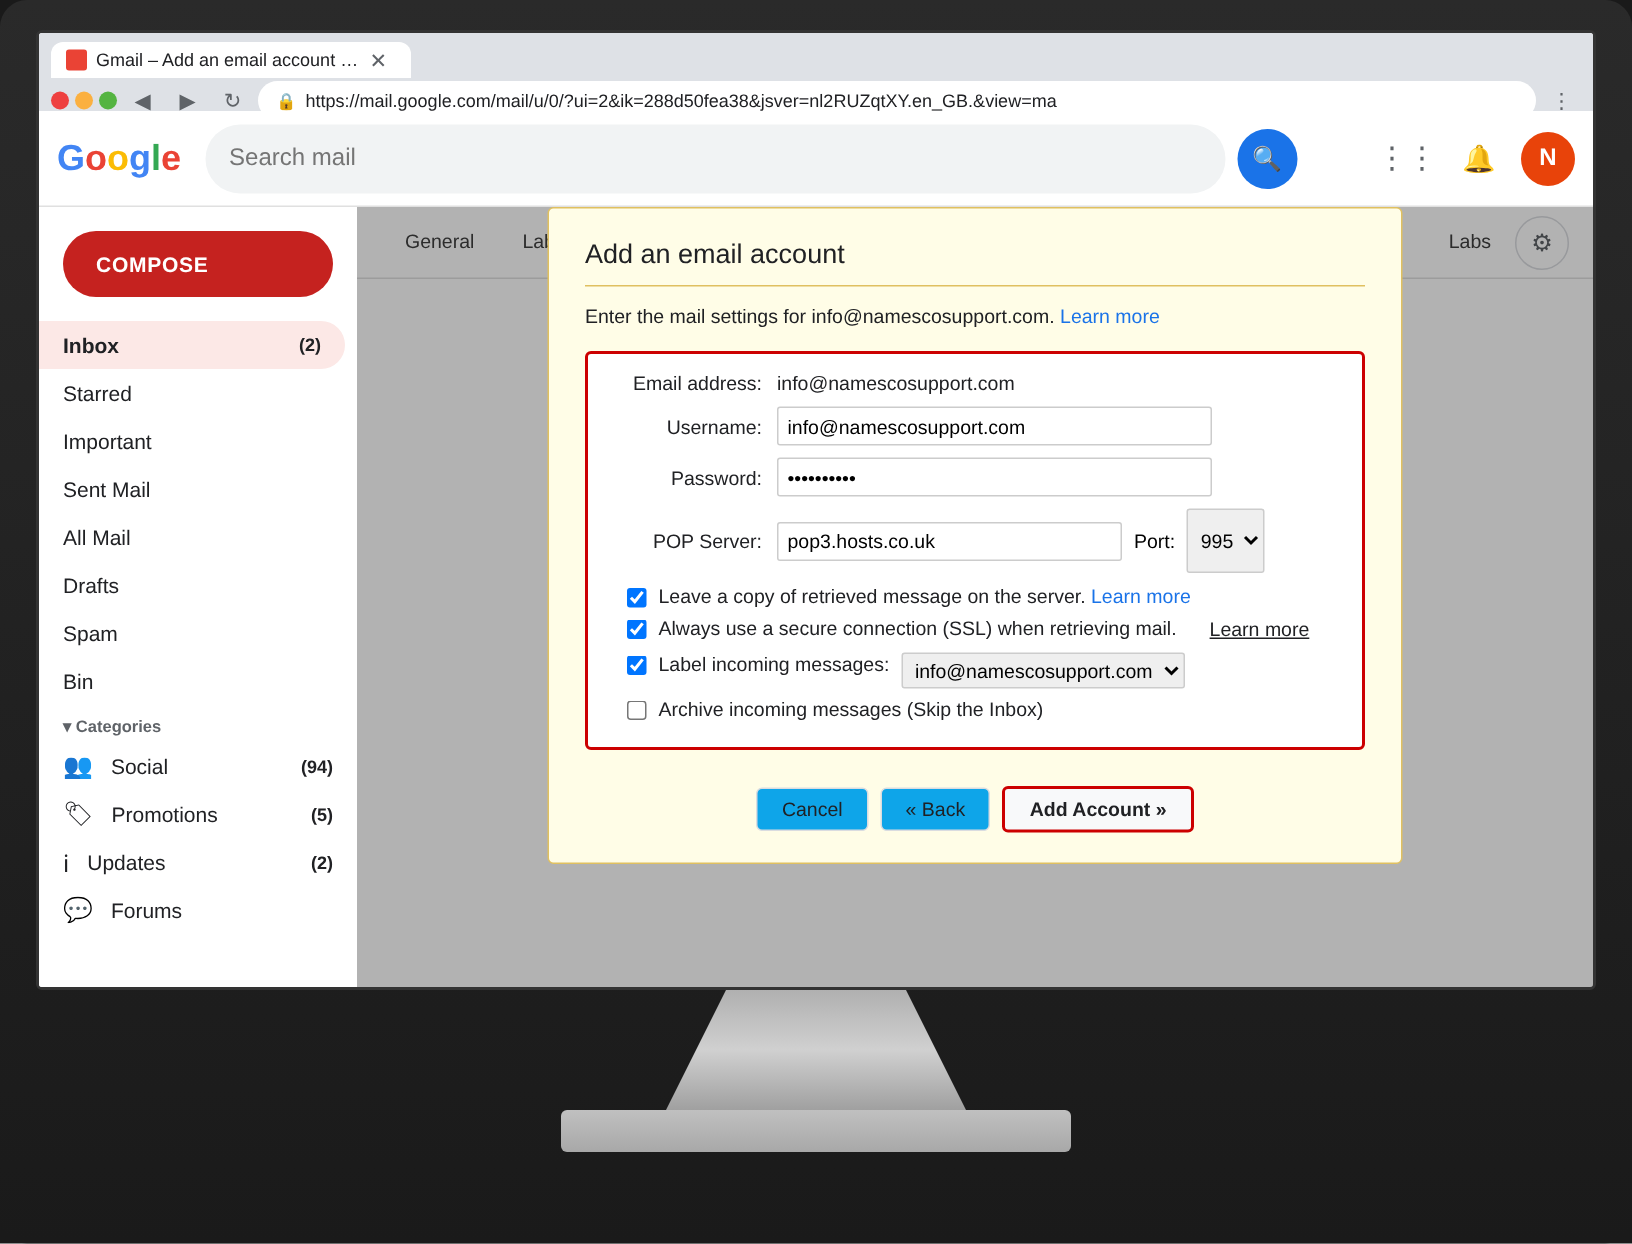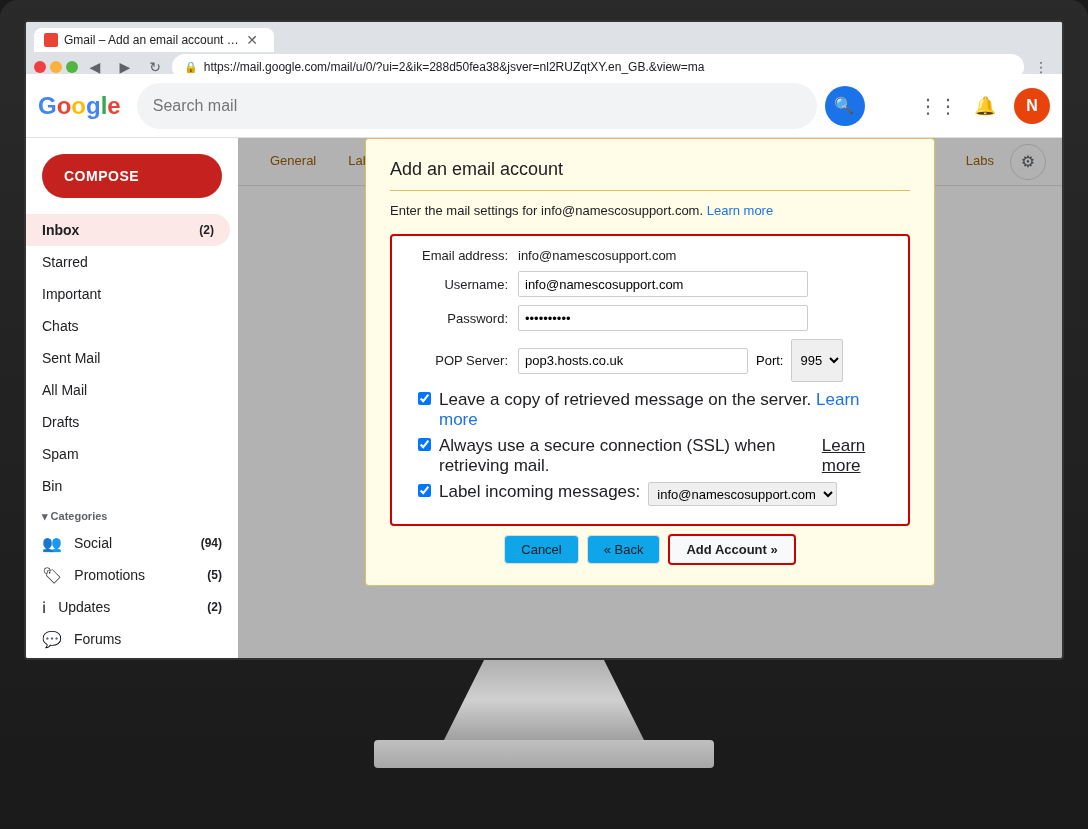--- a/index.html
+++ b/index.html
@@ -248,21 +248,21 @@
       background: #fff;
       flex-shrink: 0;
     }
 
     .settings-tab {
       padding: 0 16px;
       height: 48px;
       display: flex;
       align-items: center;
       font-size: 13px;
-      color: #a16207;
+      color: #404040;
       cursor: pointer;
       border-bottom: 3px solid transparent;
     }
 
     .settings-tab.active {
       border-bottom: 3px solid #1a73e8;
       color: #202124;
     }
 
     .settings-right {
@@ -323,20 +323,21 @@
     .dialog-subtitle a {
       color: #1a73e8;
       text-decoration: none;
     }
 
     .form-section {
       border: 2px solid #c00;
       border-radius: 4px;
       padding: 12px 16px;
       background: #fff;
+      margin-bottom: 16px;
     }
 
     .form-row {
       display: flex;
       align-items: center;
       margin-bottom: 8px;
     }
 
     .form-row:last-child { margin-bottom: 0; }
 
@@ -382,21 +383,21 @@
       padding-left: 10px;
     }
 
     .checkbox-row input[type="checkbox"] {
       margin-right: 8px;
       margin-top: 2px;
       flex-shrink: 0;
     }
 
     .checkbox-label {
-      font-size: 17px;
+      font-size: 13px;
       color: #202124;
     }
 
     .checkbox-label a {
       color: #1a73e8;
       text-decoration: none;
     }
 
     .label-select {
       border: 1px solid #ccc;
@@ -592,23 +593,20 @@
             <span>Inbox</span>
             <span class="nav-item-badge">(2)</span>
           </div>
           <div class="nav-item">
             <span>Starred</span>
           </div>
           <div class="nav-item">
             <span>Important</span>
           </div>
           <div class="nav-item">
-            <span>Chats</span>
-          </div>
-          <div class="nav-item">
             <span>Sent Mail</span>
           </div>
           <div class="nav-item">
             <span>All Mail</span>
           </div>
           <div class="nav-item">
             <span>Drafts</span>
           </div>
           <div class="nav-item">
             <span>Spam</span>
@@ -738,20 +736,26 @@
                 <div class="checkbox-row">
                   <input type="checkbox" id="cb3" checked="" style="">
                   <label class="checkbox-label" for="cb3">
                     Label incoming messages:
                   </label>
                   <select class="label-select" style="margin-left:8px;">
                     <option value="info@namescosupport.com">info@namescosupport.com</option>
                   </select>
                 </div>
 
+                <div class="checkbox-row">
+                  <input type="checkbox" id="cb4" style="">
+                  <label class="checkbox-label" for="cb4">
+                    Archive incoming messages (Skip the Inbox)
+                  </label>
+                </div>
               </div>
 
               <div class="dialog-buttons">
                 <button class="btn-cancel">Cancel</button>
                 <button class="btn-back">« Back</button>
                 <button class="btn-add">Add Account »</button>
               </div>
             </div>
           </div>
 

